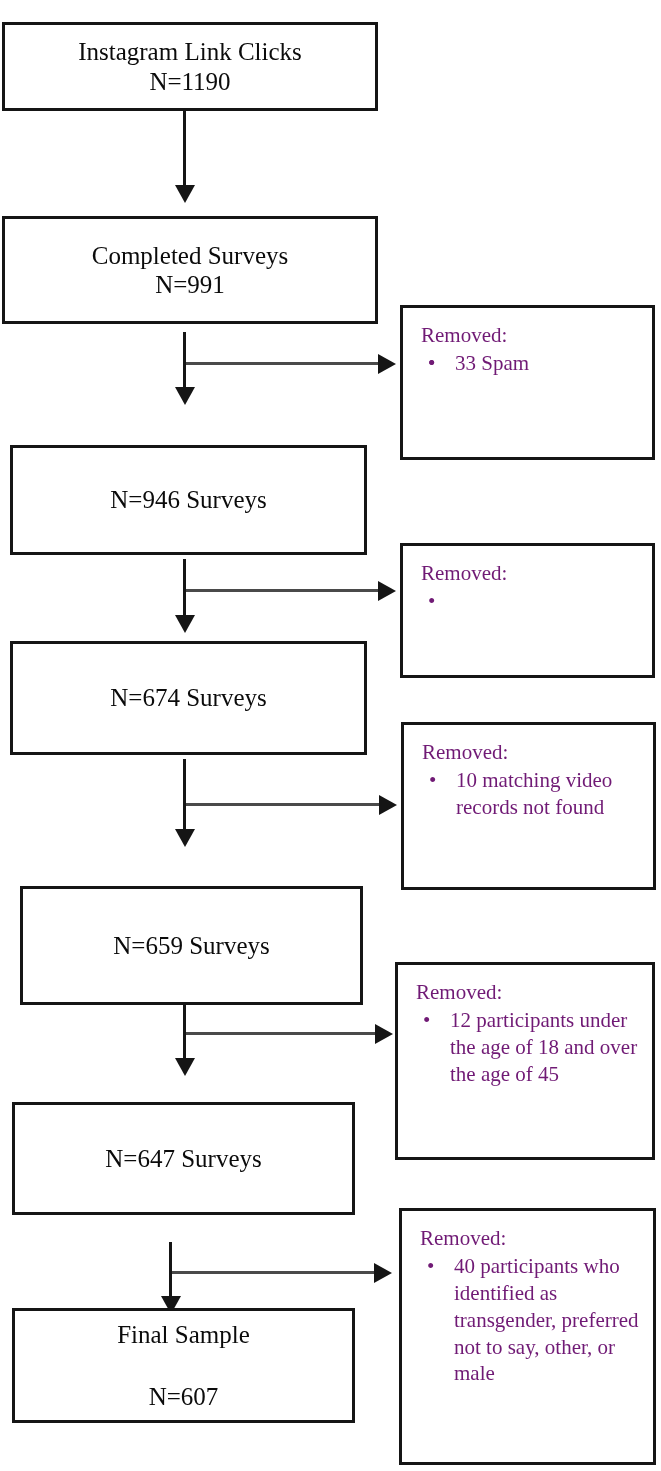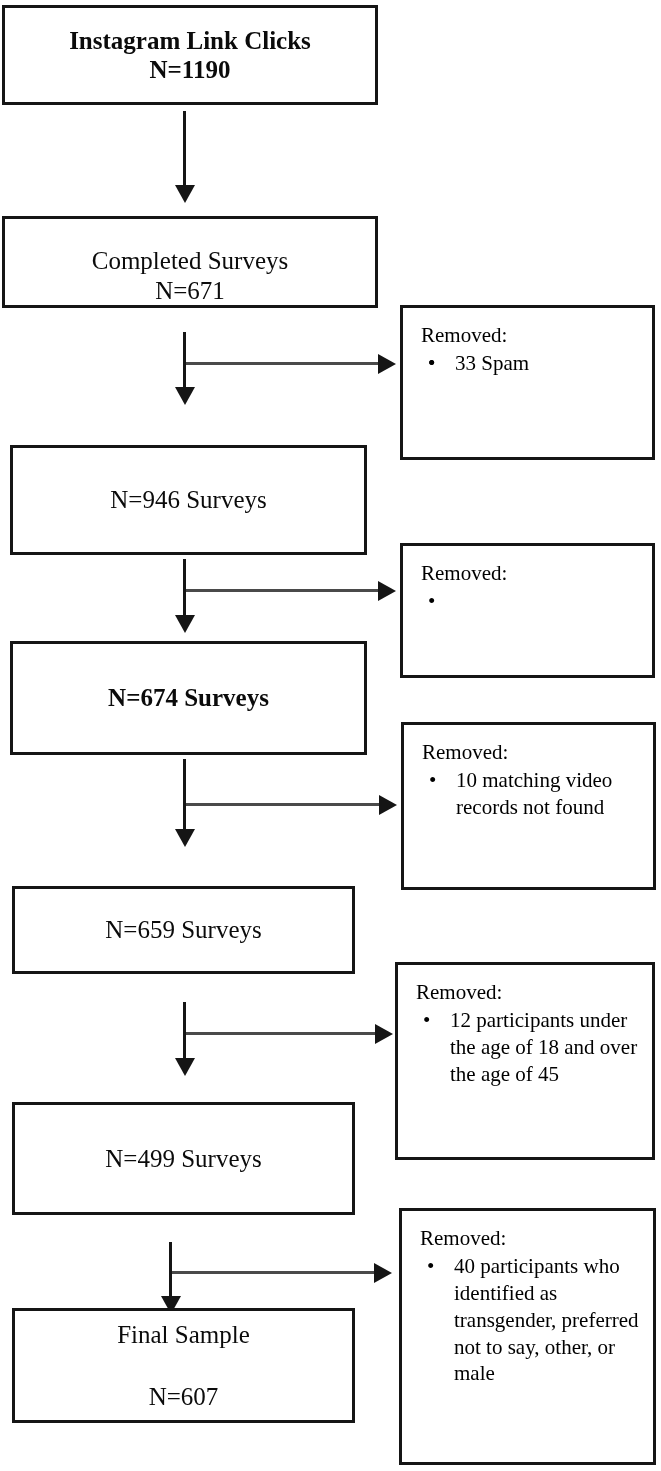--- a/index.html
+++ b/index.html
@@ -37,21 +37,21 @@
   .node .line2 { display: block; }
 
   
   .removed {
     position: absolute;
     box-sizing: border-box;
     border: 3px solid #151515;
     background: #ffffff;
     font-size: 21px;
     line-height: 1.28;
-    color: #000000;
+    color: #701a75;
     padding: 14px 8px 10px 18px;
   }
   .removed .rem-title {
     display: block;
     margin: 0 0 1px 0;
   }
   .removed ul {
     margin: 0;
     padding: 0 0 0 34px;
     list-style: none;
@@ -95,67 +95,67 @@
     border-top: 10px solid transparent;
     border-bottom: 10px solid transparent;
     border-left: 18px solid #151515;
   }
 </style>
 </head>
 <body>
 
 <div id="canvas">
 
-  <div class="node" style="left:2px; top:5px; width:376px; height:100px;font-weight:bold;">
+  <div class="node" style="left:2px; top:22px; width:376px; height:89px;">
     <span>Instagram Link Clicks</span>
     <span class="line2">N=1190</span>
   </div>
 
   <div class="vline" style="left:183px; top:111px; height:75px;"></div>
   <div class="arrow-down" style="left:175px; top:185px;"></div>
 
-  <div class="node" style="left:2px; top:216px; width:376px; height:92px;justify-content:flex-end;">
+  <div class="node" style="left:2px; top:216px; width:376px; height:108px;">
     <span>Completed Surveys</span>
-    <span class="line2">N=671</span>
+    <span class="line2">N=991</span>
   </div>
 
   <div class="vline" style="left:183px; top:332px; height:57px;"></div>
   <div class="arrow-down" style="left:175px; top:387px;"></div>
   <div class="hline" style="left:186px; top:362px; width:193px;"></div>
   <div class="arrow-right" style="left:378px; top:354px;"></div>
 
   <div class="node" style="left:10px; top:445px; width:357px; height:110px;">
     <span>N=946 Surveys</span>
   </div>
 
   <div class="vline" style="left:183px; top:559px; height:58px;"></div>
   <div class="arrow-down" style="left:175px; top:615px;"></div>
   <div class="hline" style="left:186px; top:589px; width:193px;"></div>
   <div class="arrow-right" style="left:378px; top:581px;"></div>
 
-  <div class="node" style="left:10px; top:641px; width:357px; height:114px;font-weight:bold;">
+  <div class="node" style="left:10px; top:641px; width:357px; height:114px;">
     <span>N=674 Surveys</span>
   </div>
 
   <div class="vline" style="left:183px; top:759px; height:72px;"></div>
   <div class="arrow-down" style="left:175px; top:829px;"></div>
   <div class="hline" style="left:186px; top:803px; width:194px;"></div>
   <div class="arrow-right" style="left:379px; top:795px;"></div>
 
-  <div class="node" style="left:12px; top:886px; width:343px; height:88px;">
+  <div class="node" style="left:20px; top:886px; width:343px; height:119px;">
     <span>N=659 Surveys</span>
   </div>
 
   <div class="vline" style="left:183px; top:1002px; height:58px;"></div>
   <div class="arrow-down" style="left:175px; top:1058px;"></div>
   <div class="hline" style="left:186px; top:1032px; width:190px;"></div>
   <div class="arrow-right" style="left:375px; top:1024px;"></div>
 
   <div class="node" style="left:12px; top:1102px; width:343px; height:113px;">
-    <span>N=499 Surveys</span>
+    <span>N=647 Surveys</span>
   </div>
 
   <div class="vline" style="left:169px; top:1242px; height:56px;"></div>
   <div class="arrow-down" style="left:161px; top:1296px;"></div>
   <div class="hline" style="left:172px; top:1271px; width:203px;"></div>
   <div class="arrow-right" style="left:374px; top:1263px;"></div>
 
   <div class="node" style="left:12px; top:1308px; width:343px; height:115px;gap:32px;">
     <span>Final Sample</span>
     <span class="line2">N=607</span>

